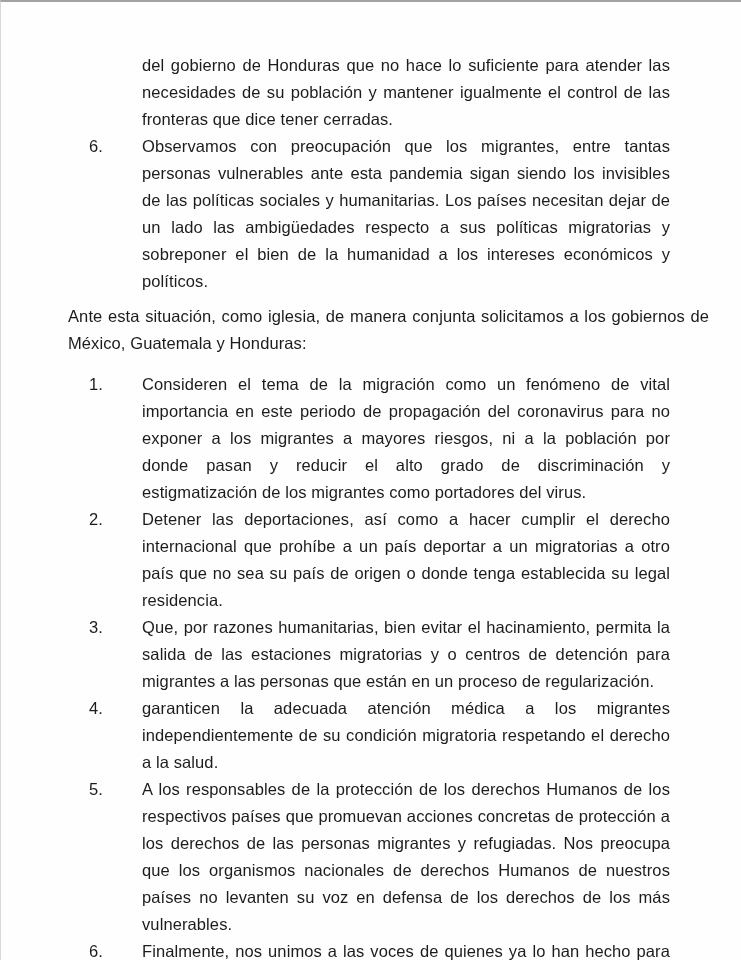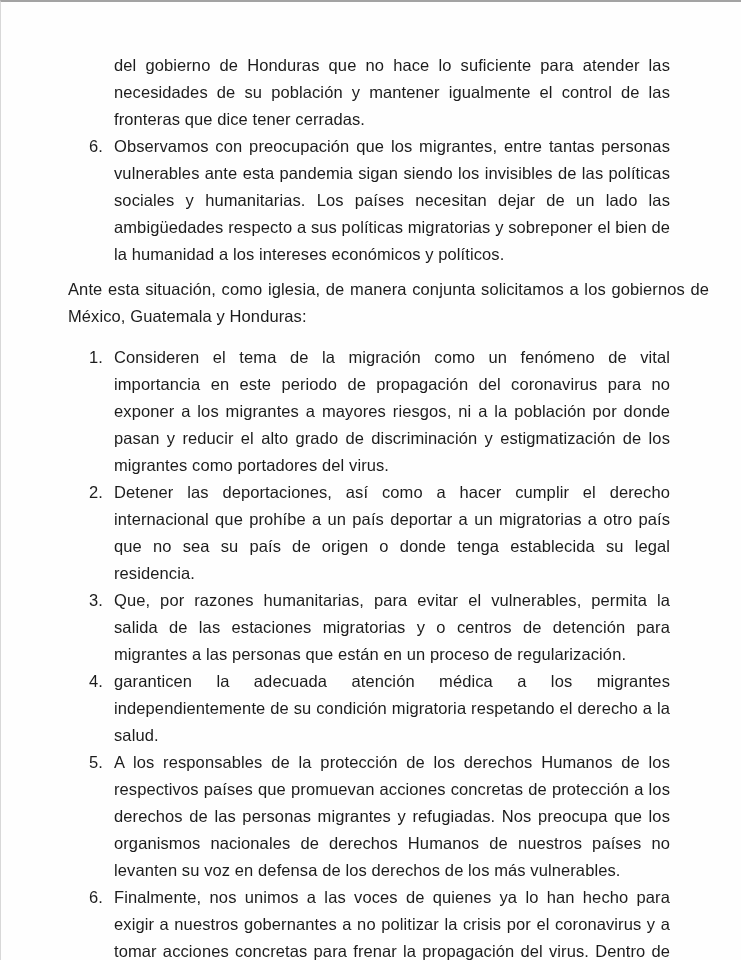--- a/index.html
+++ b/index.html
@@ -40,20 +40,21 @@
   }
   .num-col {
     flex: 0 0 25px;
     width: 25px;
     text-align: left;
     white-space: nowrap;
   }
   .text-col {
     flex: 1 1 auto;
     min-width: 0;
+    margin-left: 28px;
   }
   .intro-para {
     padding-left: 67px;
     padding-right: 32px;
     margin-top: 8px;
     margin-bottom: 14px;
   }
 </style>
 </head>
 <body>
@@ -82,21 +83,21 @@
         <div class="text-col">Consideren el tema de la migración como un fenómeno de vital importancia en este periodo de propagación del coronavirus para no exponer a los migrantes a mayores riesgos, ni a la población por donde pasan y reducir el alto grado de discriminación y estigmatización de los migrantes como portadores del virus.</div>
       </div>
 
       <div class="list-row">
         <span class="num-col">2.</span>
         <div class="text-col">Detener las deportaciones, así como a hacer cumplir el derecho internacional que prohíbe a un país deportar a un migratorias a otro país que no sea su país de origen o donde tenga establecida su legal residencia.</div>
       </div>
 
       <div class="list-row">
         <span class="num-col">3.</span>
-        <div class="text-col">Que, por razones humanitarias, para evitar el vulnerables, permita la salida de las estaciones migratorias y o centros de detención para migrantes a las personas que están en un proceso de regularización.</div>
+        <div class="text-col">Que, por razones humanitarias, bien evitar el hacinamiento, permita la salida de las estaciones migratorias y o centros de detención para migrantes a las personas que están en un proceso de regularización.</div>
       </div>
 
       <div class="list-row">
         <span class="num-col">4.</span>
         <div class="text-col">garanticen la adecuada atención médica a los migrantes independientemente de su condición migratoria respetando el derecho a la salud.</div>
       </div>
 
       <div class="list-row">
         <span class="num-col">5.</span>
         <div class="text-col">A los responsables de la protección de los derechos Humanos de los respectivos países que promuevan acciones concretas de protección a los derechos de las personas migrantes y refugiadas. Nos preocupa que los organismos nacionales de derechos Humanos de nuestros países no levanten su voz en defensa de los derechos de los más vulnerables.</div>

